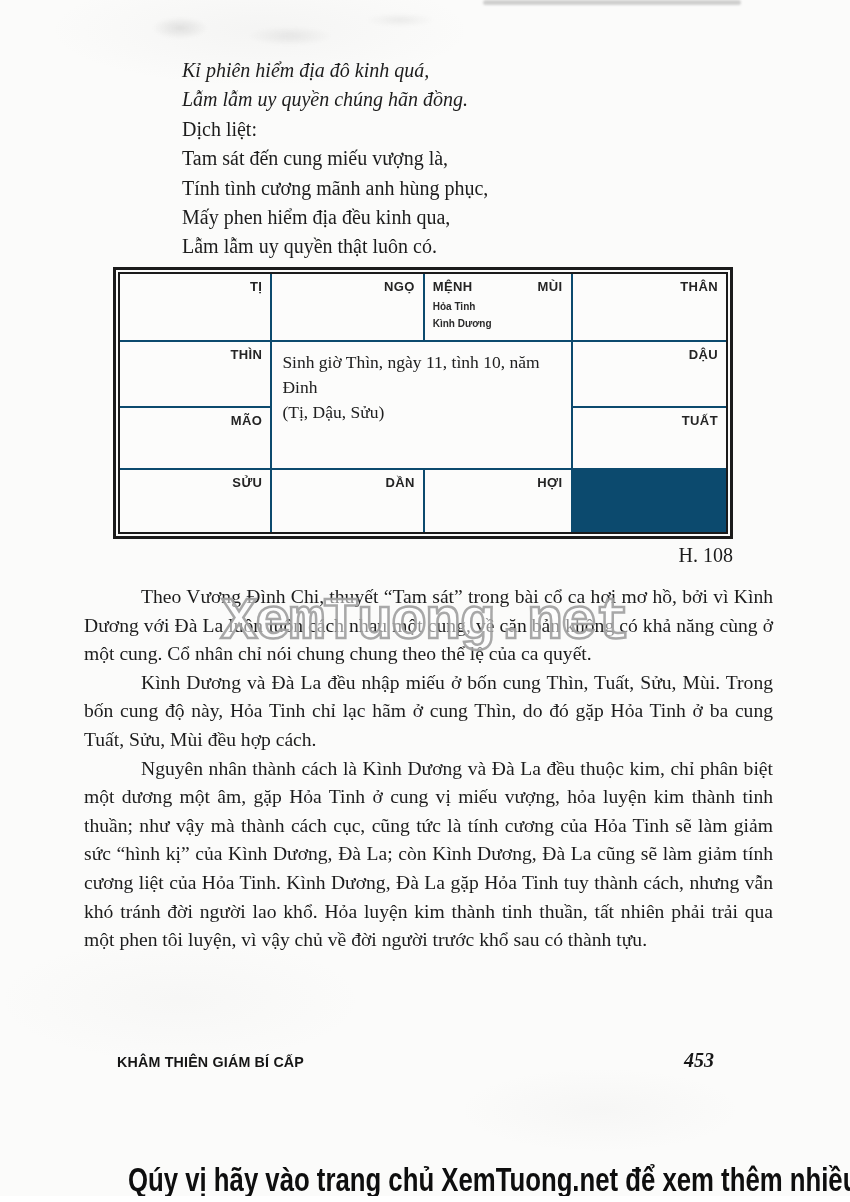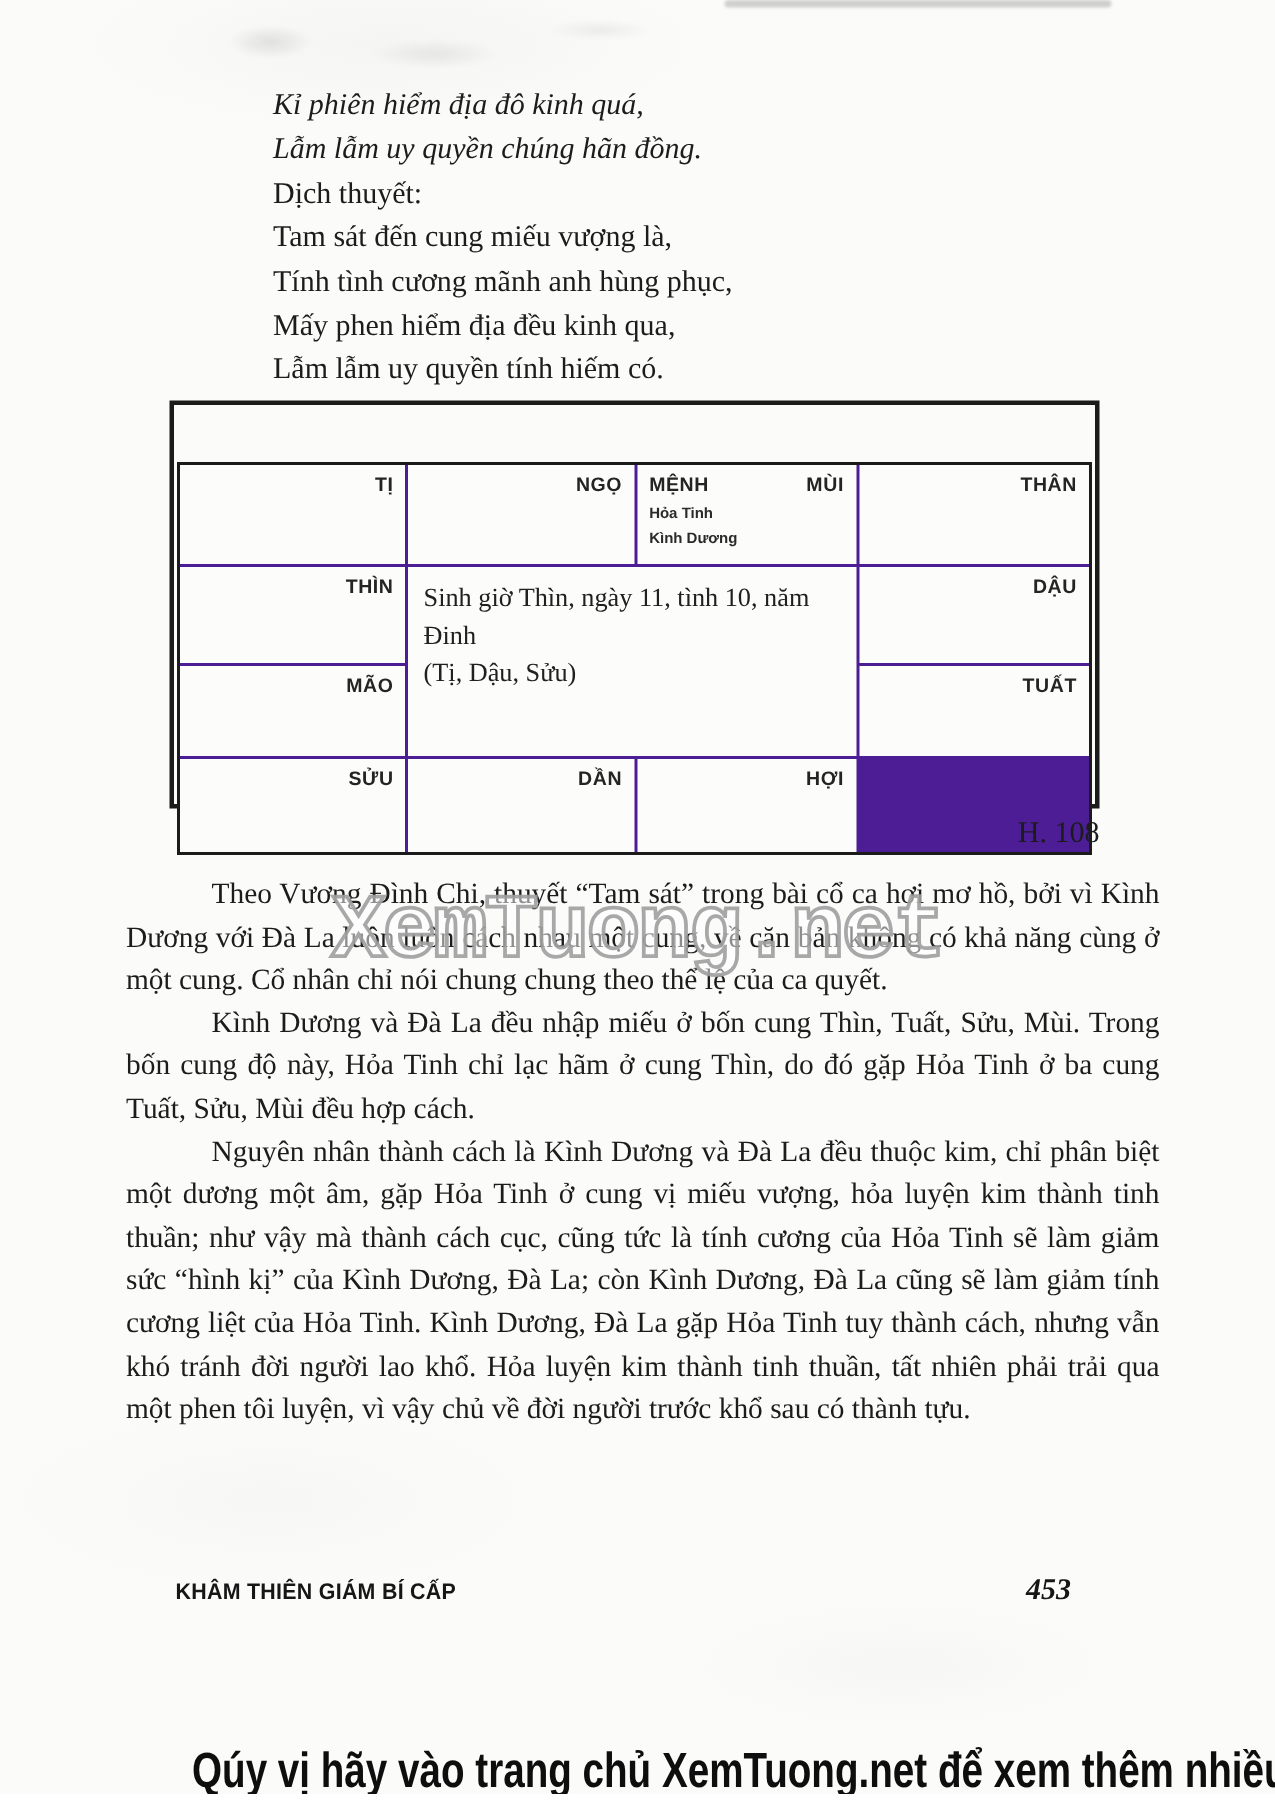--- a/index.html
+++ b/index.html
@@ -34,21 +34,21 @@
   
   .chart-frame{
     position:absolute;left:113px;top:267px;width:620px;height:272px;
     box-sizing:border-box;border:3px solid #1b1b1b;padding:2px;background:#fbfbfa;
   }
   .chart-grid{
     width:100%;height:100%;box-sizing:border-box;
     display:grid;
     grid-template-columns:1fr 1fr 0.97fr 1.02fr;
     grid-template-rows:1.05fr 1.02fr 0.95fr 0.98fr;
-    gap:2px;background:#4c1d95;border:2px solid #1b1b1b;margin-top:36px;
+    gap:2px;background:#0c4a6e;border:2px solid #1b1b1b;
   }
   .cell{position:relative;background:#fcfcfb;}
   .plabel{
     position:absolute;top:5px;right:8px;
     font-family:"Liberation Sans", sans-serif;
     font-size:13px;font-weight:700;letter-spacing:.4px;color:#242424;
   }
   .plabel.left{right:auto;left:8px;}
   .stars{
     position:absolute;top:24px;left:8px;
@@ -105,25 +105,25 @@
 <body>
 
 <div class="page">
 
   <div class="top-smudge"></div>
   <div class="top-blotch"></div>
 
   <div class="poem">
     <div class="it">Kỉ phiên hiểm địa đô kinh quá,</div>
     <div class="it">Lẫm lẫm uy quyền chúng hãn đồng.</div>
-    <div>Dịch thuyết:</div>
+    <div>Dịch liệt:</div>
     <div>Tam sát đến cung miếu vượng là,</div>
     <div>Tính tình cương mãnh anh hùng phục,</div>
     <div>Mấy phen hiểm địa đều kinh qua,</div>
-    <div>Lẫm lẫm uy quyền tính hiếm có.</div>
+    <div>Lẫm lẫm uy quyền thật luôn có.</div>
   </div>
 
   <div class="chart-frame">
     <div class="chart-grid">
 
       <div class="cell">
         <span class="plabel">TỊ</span>
       </div>
       <div class="cell">
         <span class="plabel">NGỌ</span>

